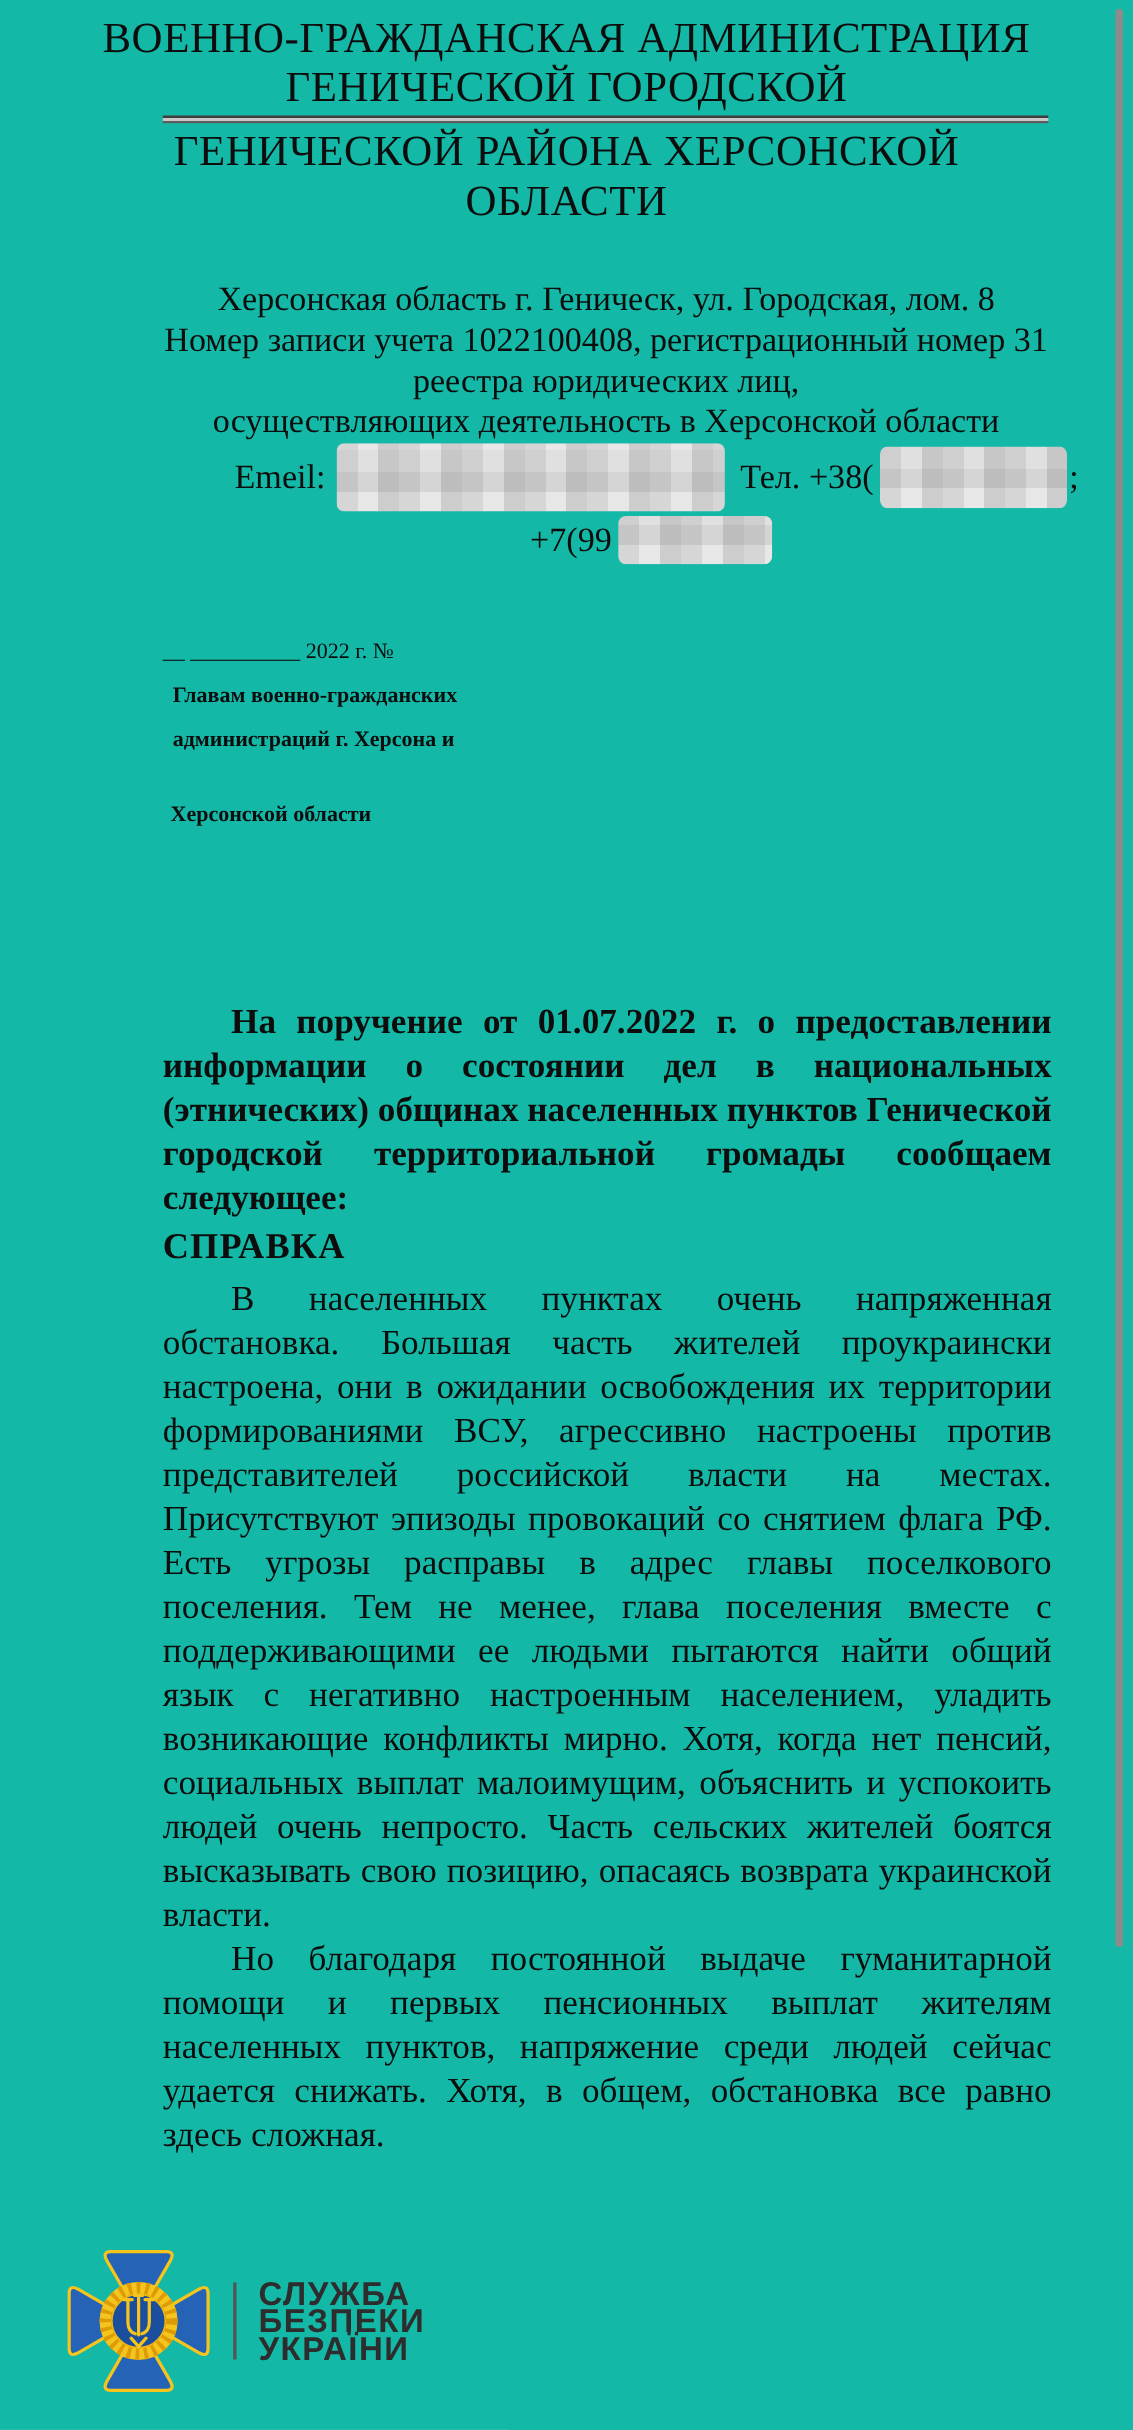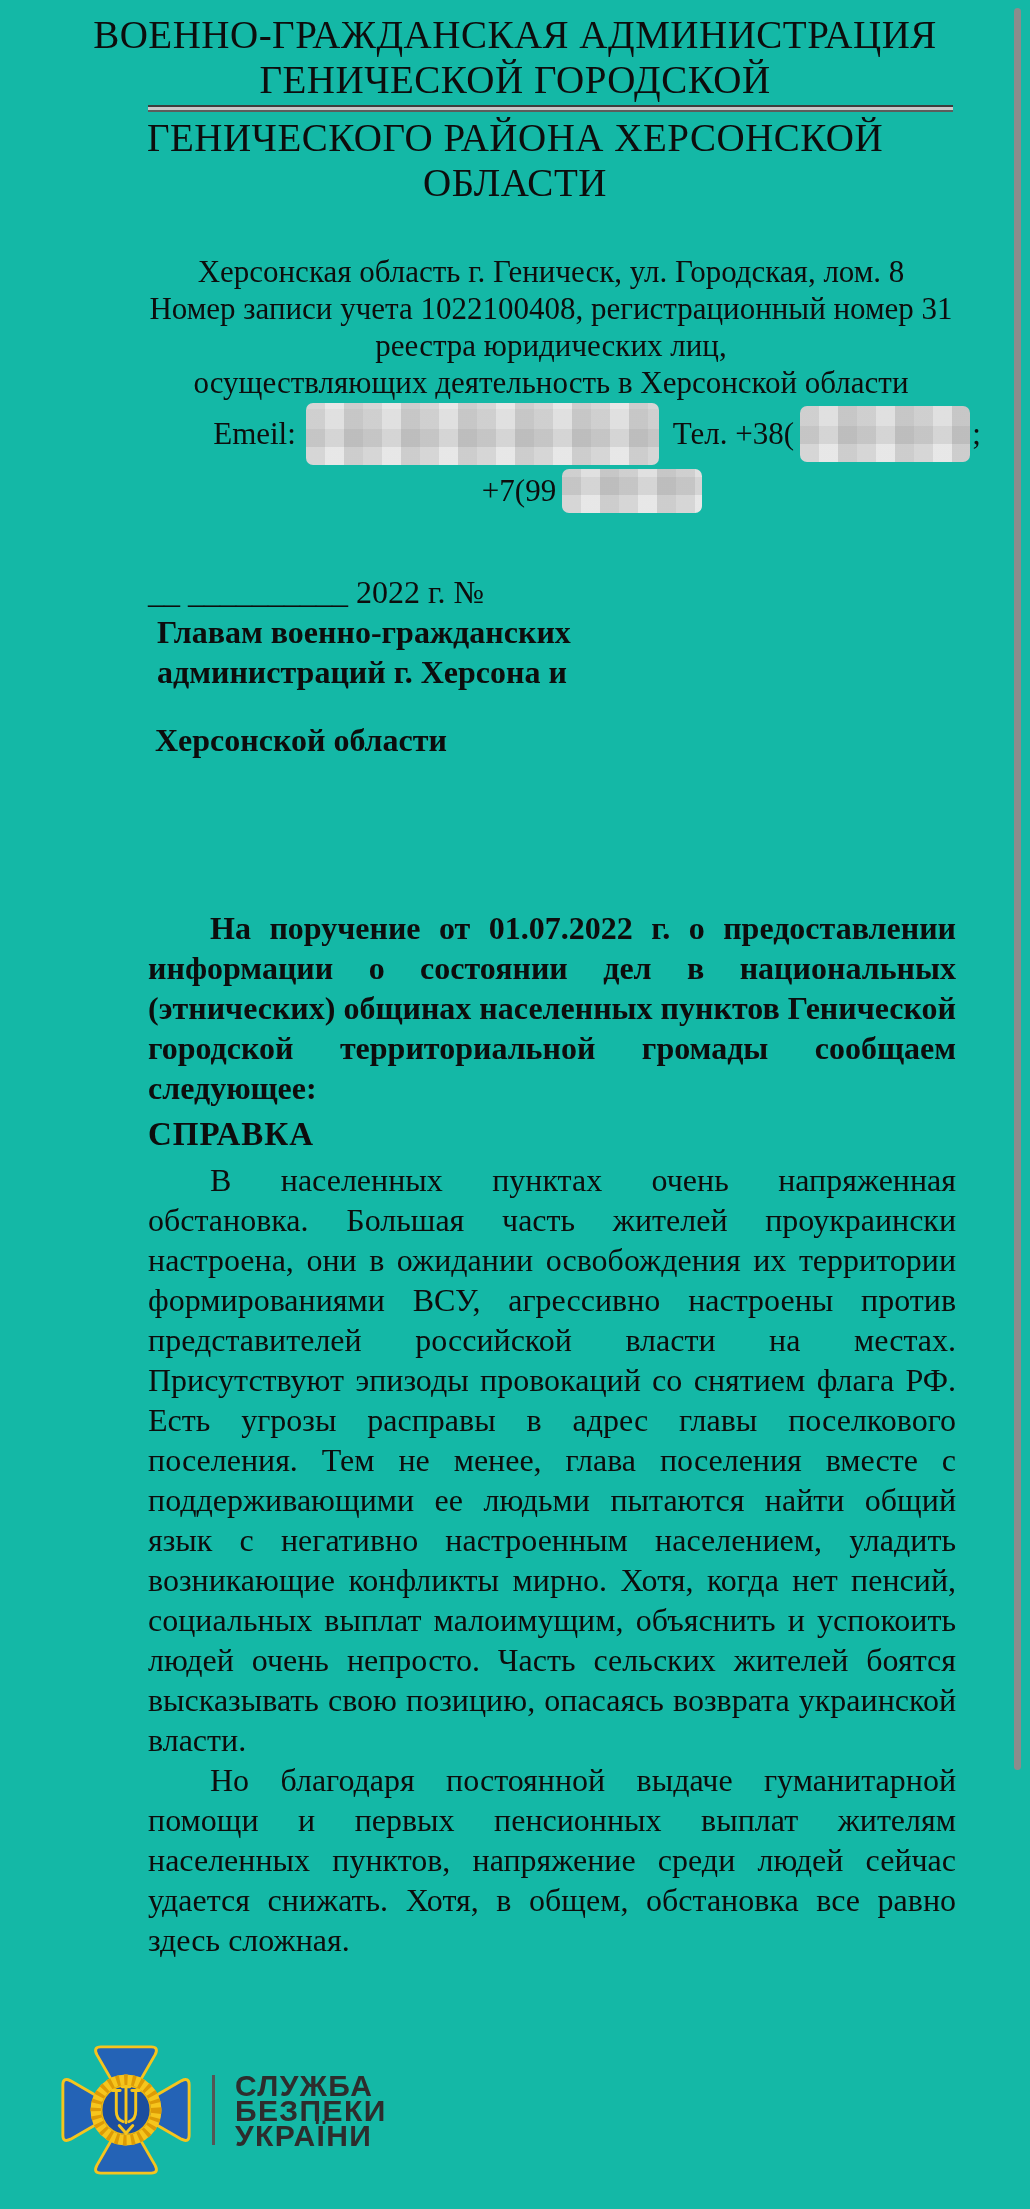--- a/index.html
+++ b/index.html
@@ -33,21 +33,21 @@
   .mosaic {
     display:inline-block; border-radius:7px;
     background:
       repeating-linear-gradient(90deg, rgba(110,110,110,.16) 0 19px, rgba(200,200,200,.08) 19px 38px, rgba(90,90,90,.20) 38px 57px),
       repeating-linear-gradient(0deg, #eaeaea 0 18px, #d6d6d6 18px 36px, #e2e2e2 36px 56px);
   }
   .m-email { width:353px; height:62px; margin:0 14px 0 10px; }
   .m-tel   { width:170px; height:56px; margin:0 2px 0 6px; }
   .m-tel2  { width:140px; height:44px; margin-left:6px; }
   
-  .ref-block { position:absolute; top:572px; left:148px; font-size:32px; line-height:40px; }
+  .ref-block { position:absolute; top:572px; left:148px; font-size:20px; line-height:40px; }
   .ref-line { white-space:pre; }
   .ref-bold { font-weight:bold; padding-left:9px; }
   .ref-last { margin-top:28px; padding-left:7px; }
   
   .body-block { position:absolute; top:908px; left:148px; width:808px;
     font-size:32px; line-height:40px; text-align:justify; }
   .body-block p { margin:0; text-indent:62px; }
   .intro { font-weight:bold; }
   .spravka { font-weight:bold; text-align:left; line-height:40px; margin:6px 0; letter-spacing:1px; font-size:33px; }
   
@@ -69,21 +69,21 @@
 <body>
 
 <div class="page">
 
   <div class="scrollbar-thumb"></div>
 
   <div class="header-block">
     <div class="header-line">ВОЕННО-ГРАЖДАНСКАЯ АДМИНИСТРАЦИЯ</div>
     <div class="header-line">ГЕНИЧЕСКОЙ ГОРОДСКОЙ</div>
     <div class="rule"></div>
-    <div class="header-line">ГЕНИЧЕСКОГО РАЙОНА ХЕРСОНСКОЙ</div>
+    <div class="header-line">ГЕНИЧЕСКОЙ РАЙОНА ХЕРСОНСКОЙ</div>
     <div class="header-line">ОБЛАСТИ</div>
   </div>
 
   <div class="address-block">
     <div class="addr-line">Херсонская область г. Геническ, ул. Городская, лом. 8</div>
     <div class="addr-line">Номер записи учета 1022100408, регистрационный номер 31</div>
     <div class="addr-line">реестра юридических лиц,</div>
     <div class="addr-line">осуществляющих деятельность в Херсонской области</div>
     <div class="contact-row">
       <span>Emeil:</span>

